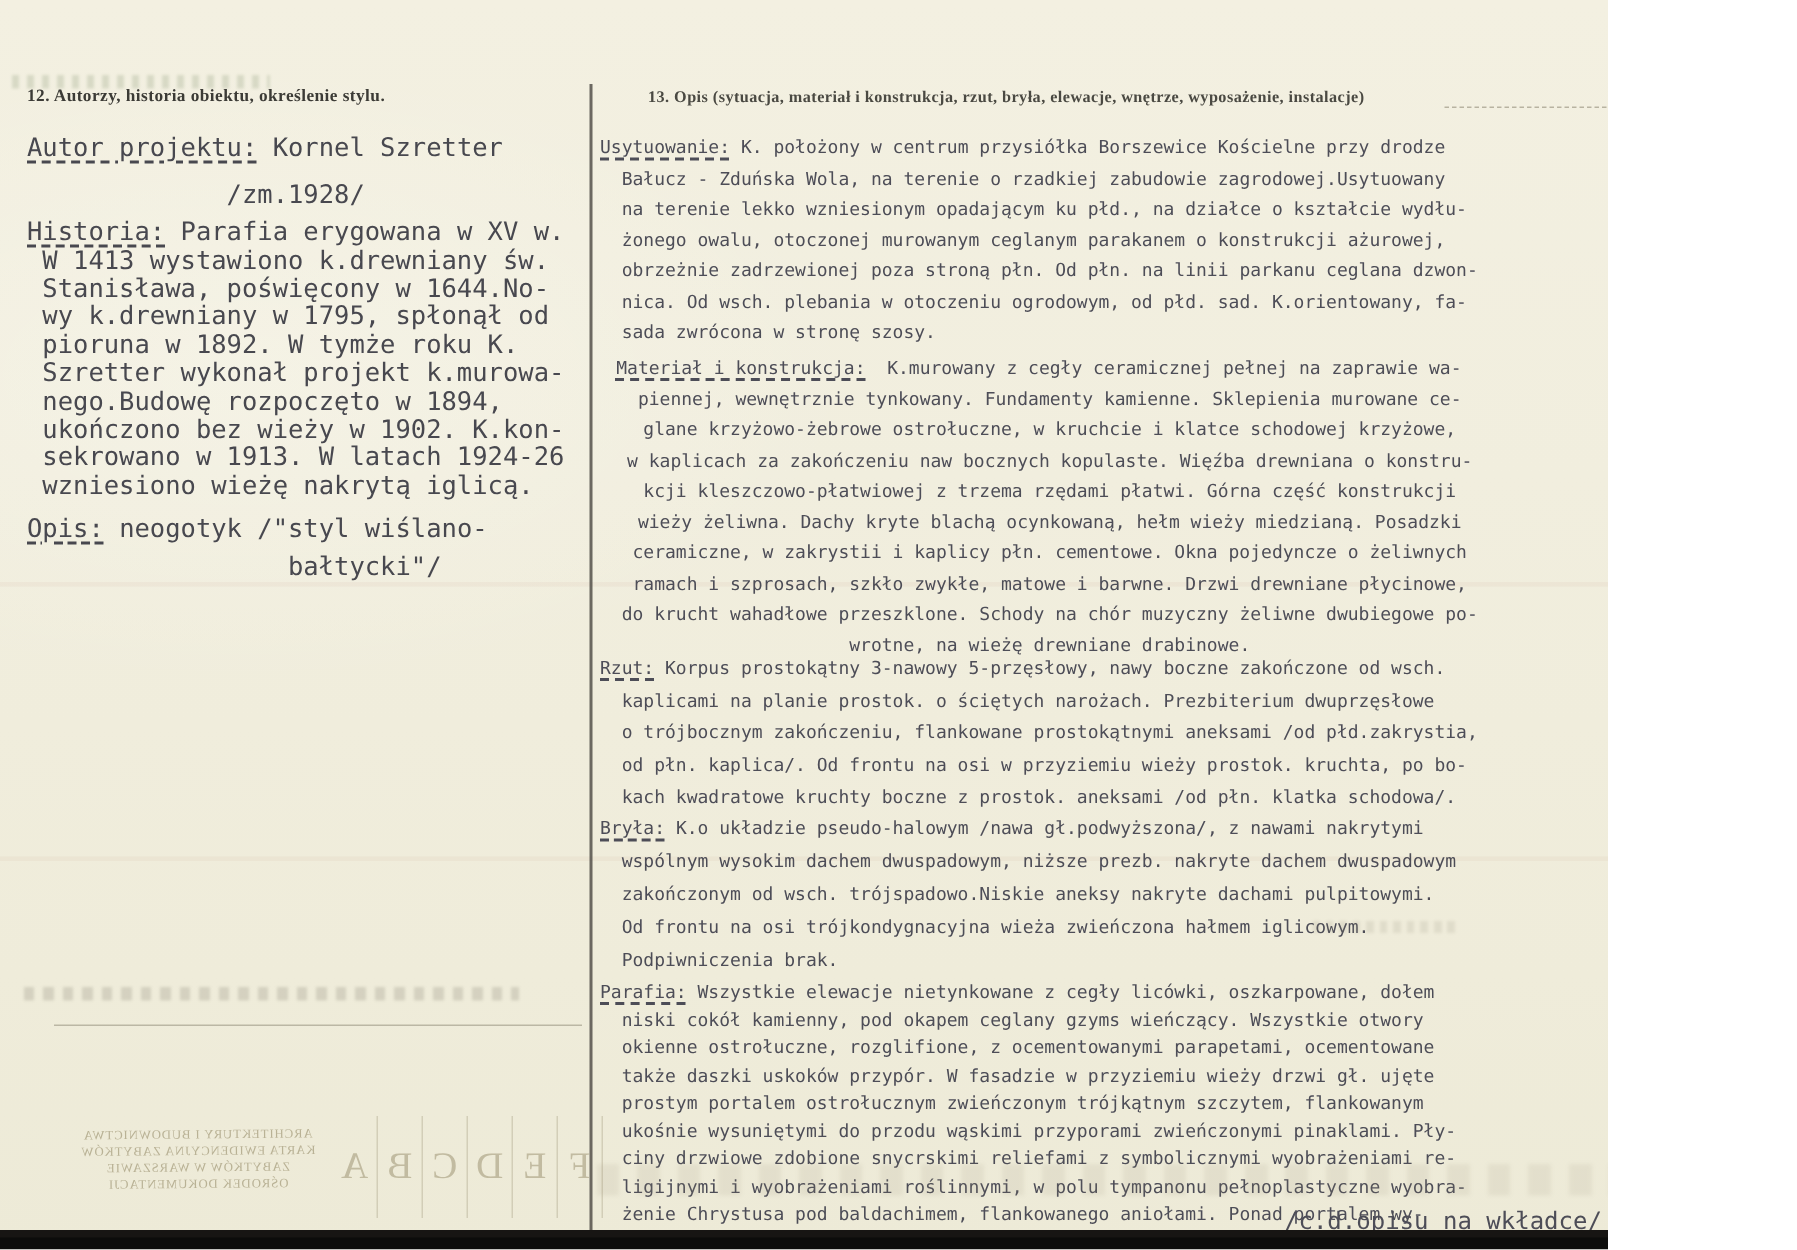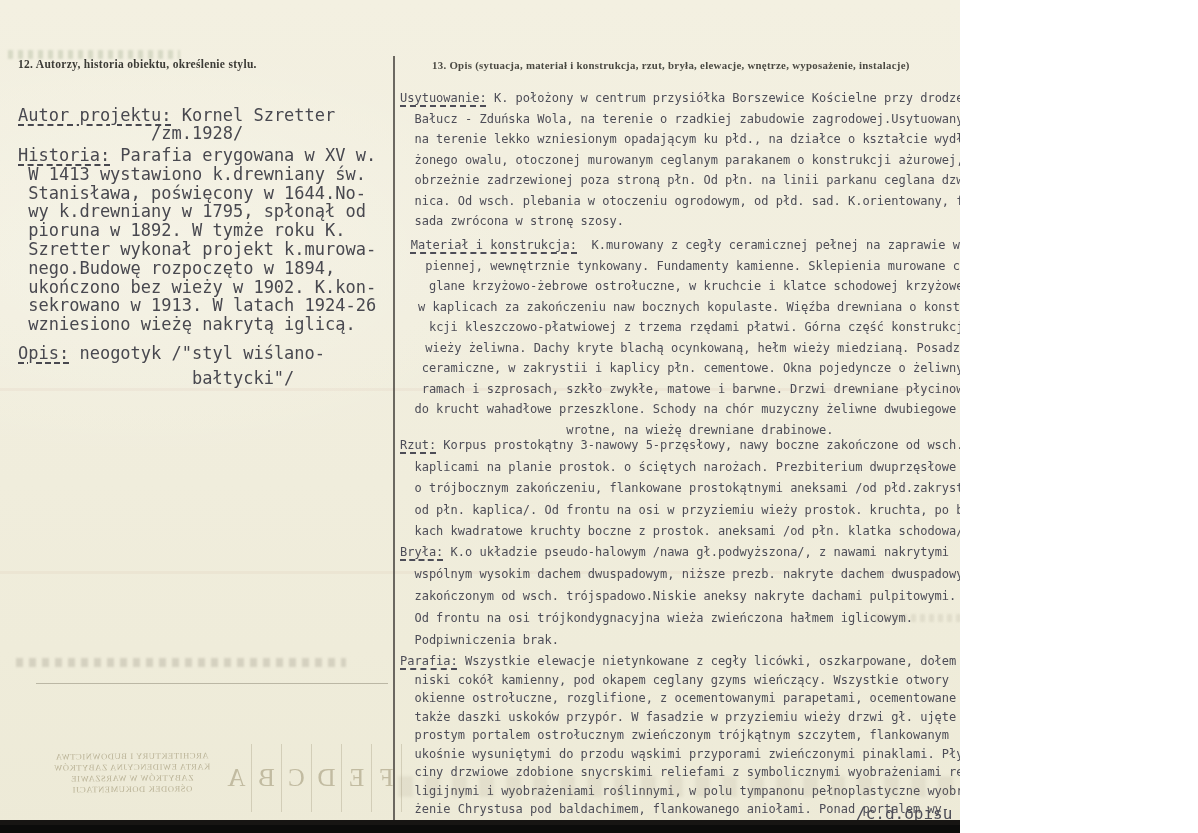--- a/index.html
+++ b/index.html
@@ -1,18 +1,18 @@
 <!DOCTYPE html>
 <html><head>
 <meta charset="utf-8">
 <style>
   html,body{margin:0;padding:0;}
   body{font-family:"DejaVu Sans Mono",monospace;}
   .page{
-    position:relative;width:960px;height:833px;overflow:hidden;
+    position:relative;width:1072px;height:833px;overflow:hidden;
     background:
       radial-gradient(ellipse 600px 300px at 15% 30%, rgba(255,255,250,.25), transparent 70%),
       linear-gradient(180deg,#f3f0e1 0%,#f1eede 38%,#efecda 78%,#edead7 100%);
   }
   
   .streak{position:absolute;left:0;width:100%;height:3px;background:rgba(205,165,150,.10);}
   
   .divider{position:absolute;background:#53504a;opacity:.85;}
   
   .hdr{
@@ -22,21 +22,21 @@
   .hdr-right{font-size:10.8px;font-weight:bold;color:#4a4942;}
   .rule-dotted{position:absolute;border-top:1px dashed #9a9480;opacity:.65;}
   
   .sec{position:absolute;white-space:pre;color:#4d4d57;}
   .col-left .sec{left:18px;font-size:17px;color:#48484f;}
   .col-right .sec{left:400px;font-size:12px;}
   .sec .lbl{
     text-decoration:underline;text-decoration-style:dashed;
     text-decoration-thickness:1.5px;text-underline-offset:3px;
   }
-  .sec-a{top:84px;line-height:18px;margin-top:22px;}
+  .sec-a{top:84px;line-height:31px;}
   .sec-h{top:146px;line-height:18.8px;}
   .sec-s{top:341px;line-height:25px;}
   .rs-u{top:88px;line-height:20.5px;}
   .rs-m{top:235px;line-height:20.5px;text-align:center;}
   .rs-r{top:435px;line-height:21.5px;}
   .rs-b{top:541px;line-height:22px;}
   .rs-e{top:652px;line-height:18.5px;}
   .footer-note{position:absolute;left:856px;top:804px;font-size:16px;color:#4d4d57;white-space:pre;}
   
   .stamp-smudge{position:absolute;left:8px;top:50px;width:172px;height:9px;

